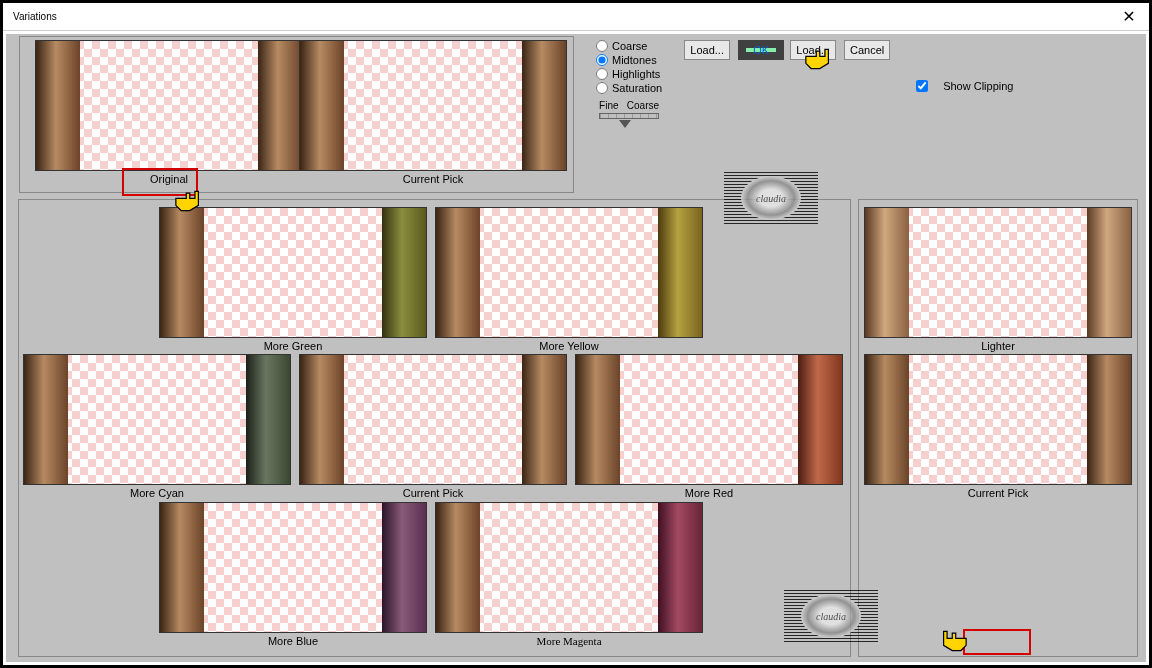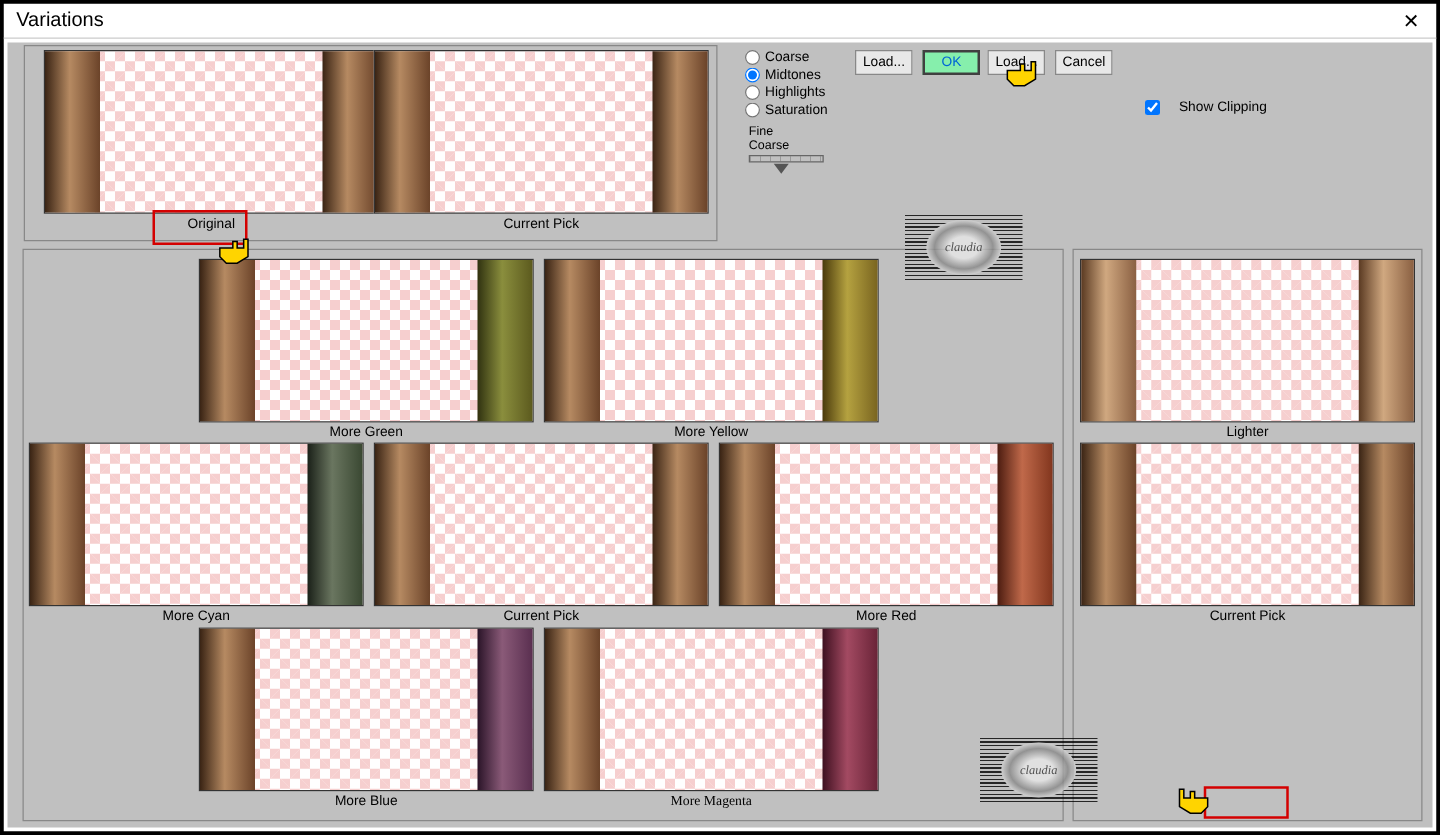--- a/index.html
+++ b/index.html
@@ -1,19 +1,19 @@
 <!DOCTYPE html>
 <html><head>
 <meta charset="utf-8">
 <style>
 * { box-sizing: border-box; margin: 0; padding: 0; }
 body { font-family: "Segoe UI", Tahoma, sans-serif; font-size: 11px; background: #fff; }
 .window { width: 1152px; height: 668px; border: 3px solid #000; background: #fff; position: relative; }
 .titlebar { height: 28px; display: flex; align-items: center; justify-content: space-between; padding: 0 6px 0 10px; border-bottom: 1px solid #ccc; }
-.titlebar-text { font-size: 16px; }
+.titlebar-text { font-size: 10px; }
 .close-x { font-size: 16px; width: 28px; text-align: center; font-family: Arial; }
 .workspace { background: #c0c0c0; margin: 3px; height: 628px; position: relative; }
 
 
 .checker {
   background-image:
     linear-gradient(45deg, #f6cfcf 25%, transparent 25%),
     linear-gradient(-45deg, #f6cfcf 25%, transparent 25%),
     linear-gradient(45deg, transparent 75%, #f6cfcf 75%),
     linear-gradient(-45deg, transparent 75%, #f6cfcf 75%);
@@ -41,23 +41,23 @@
 
 .panel-border { position: absolute; border: 1px solid #888; }
 
 .controls { position: absolute; left: 590px; top: 6px; display: flex; gap: 22px; align-items: flex-start; }
 .radio-col { display: flex; flex-direction: column; gap: 2px; }
 .radio-row { display: flex; align-items: center; gap: 4px; font-size: 11px; }
 input[type=radio] { width: 12px; height: 12px; }
 .btn-col { display: flex; gap: 6px; }
 .btn-row { display: flex; gap: 8px; }
 .btn { width: 46px; height: 20px; font-size: 11px; background: #e8e8e8; border: 1px solid #888; display: flex; align-items: center; justify-content: center; cursor: pointer; }
-.btn.ok { border: 2px solid #404040; color: #0066d6; background: #86efac; }
+.btn.ok { border: 8px solid #404040; color: #0066d6; background: #86efac; }
 .slider-wrap { display: flex; flex-direction: column; align-items: center; margin-top: 6px; }
-.slider-labels { display: flex; justify-content: space-between; width: 60px; font-size: 10px; flex-direction: column; }
+.slider-labels { display: flex; justify-content: space-between; width: 60px; font-size: 10px; }
 .slider-track { width: 60px; height: 6px; border: 1px solid #666; margin-top: 2px; position: relative; background: repeating-linear-gradient(90deg,#999 0,#999 1px,transparent 1px,transparent 8px); }
 .slider-thumb { position: absolute; left: 32%; top: 6px; width: 0; height: 0; border-left: 6px solid transparent; border-right: 6px solid transparent; border-top: 8px solid #555; }
 .show-clip { display:flex; align-items:center; gap:15px; font-size:11px; margin-left: 20px; margin-top: 40px }
 .show-clip input { width:12px;height:12px; }
 
 .redbox { position: absolute; border: 2px solid #d40000; background: transparent; pointer-events: none; }
 
 .pointer { position: absolute; width: 28px; height: 26px; z-index: 10; }
 .pointer svg { width: 100%; height: 100%; }
 

